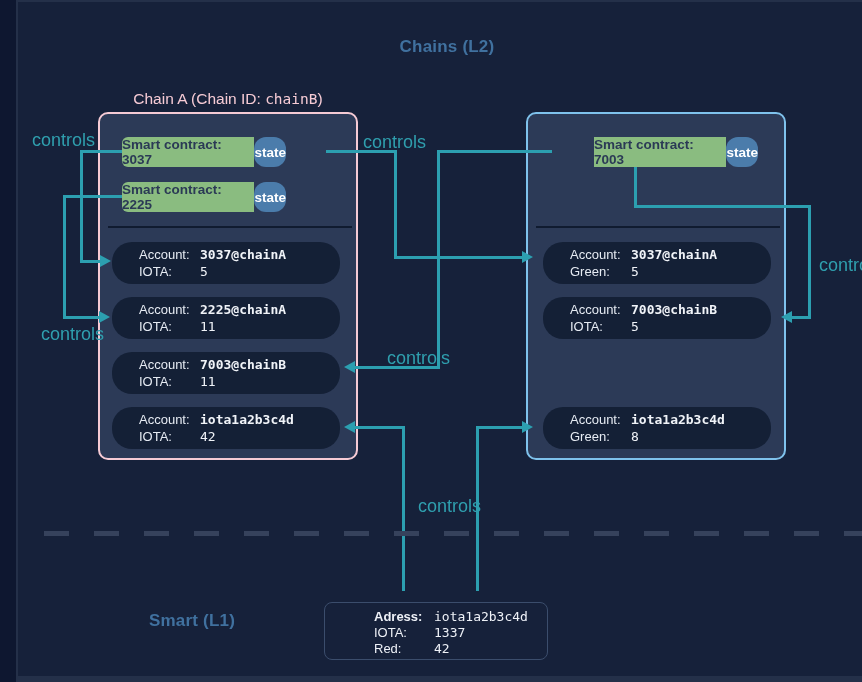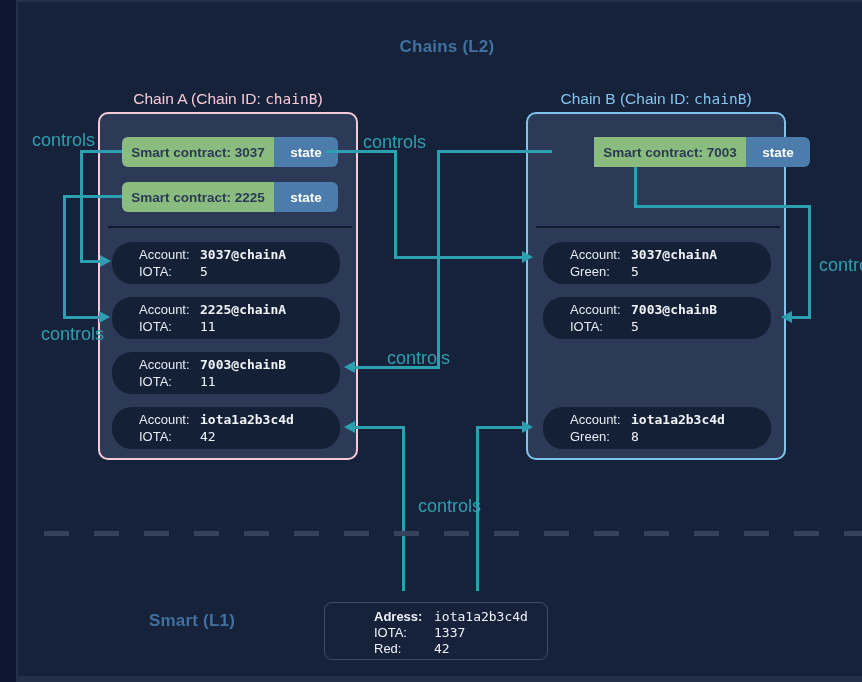--- a/index.html
+++ b/index.html
@@ -18,27 +18,27 @@
   .chain-title { position:absolute; top:90px; width:260px; text-align:center; font-size:15.5px; }
   .chain-title .mono { font-size:14.5px; }
   .ca-title { left:82px; color:#f6cbd5; }
   .cb-title { left:510px; color:#85c5ee; }
 
   .chain-box { position:absolute; top:112px; width:260px; height:348px;
     background:#2c3a57; border-radius:10px; box-sizing:border-box; }
   .chain-a { left:82px; border:2px solid #f6cbd5; }
   .chain-b { left:510px; border:2px solid #7fc2ec; }
 
-  .sc-pill { position:absolute; left:22px; width:216px; height:30px; display:flex;
+  .sc-pill { position:absolute; left:22px; width:164px; height:30px; display:flex;
     border-radius:6px; overflow:hidden; }
   .chain-b .sc-pill { left:24px;padding-left:42px; }
   .sc-green { width:152px; background:#8abc80; color:#2b3a55; font-weight:bold;
     font-size:13.5px; display:flex; align-items:center; justify-content:center; }
   .sc-state { flex:1; background:#4b7cab; color:#ffffff; font-weight:bold;
-    font-size:13.5px; display:flex; align-items:center; justify-content:center; }
+    font-size:13.5px; display:flex; align-items:center; justify-content:center;border-radius:12px; }
 
   .divider { position:absolute; left:8px; right:4px; top:112px; height:2px; background:#101b30; }
 
   .acct { position:absolute; left:12px; width:228px; height:42px; background:#142036;
     border-radius:20px; padding:4px 0 0 27px; box-sizing:border-box; }
   .chain-b .acct { left:15px; }
   .acct-row { display:flex; line-height:17px; font-size:13px; }
   .acct-label { width:61px; color:#e6ebf3; }
   .acct-val { color:#f0f3f8; }
   .acct-val.id { font-weight:bold; }
@@ -69,21 +69,20 @@
   <div class="edge" style="left:0;top:0;width:862px;height:2px"></div>
   <div class="edge" style="left:0;top:676px;width:862px;height:6px"></div>
   <div class="edge" style="left:0;top:0;width:2px;height:682px"></div>
   <div class="edge" style="left:860px;top:0;width:2px;height:682px"></div>
 
   <div class="l2-title">Chains (L2)</div>
   <div class="l1-title">Smart (L1)</div>
 
   <div class="chain-title ca-title"><span>Chain A (Chain ID: </span><span class="mono">chainB</span><span>)</span></div>
 
-  <div class="chain-title cb-title"><span>Chain B (Chain ID: </span><span class="mono">chainB</span><span>)</span></div>
 
   <div class="chain-box chain-a">
     <div class="sc-pill" style="top:23px">
       <div class="sc-green">Smart contract: 3037</div>
       <div class="sc-state">state</div>
     </div>
     <div class="sc-pill" style="top:68px">
       <div class="sc-green">Smart contract: 2225</div>
       <div class="sc-state">state</div>
     </div>

